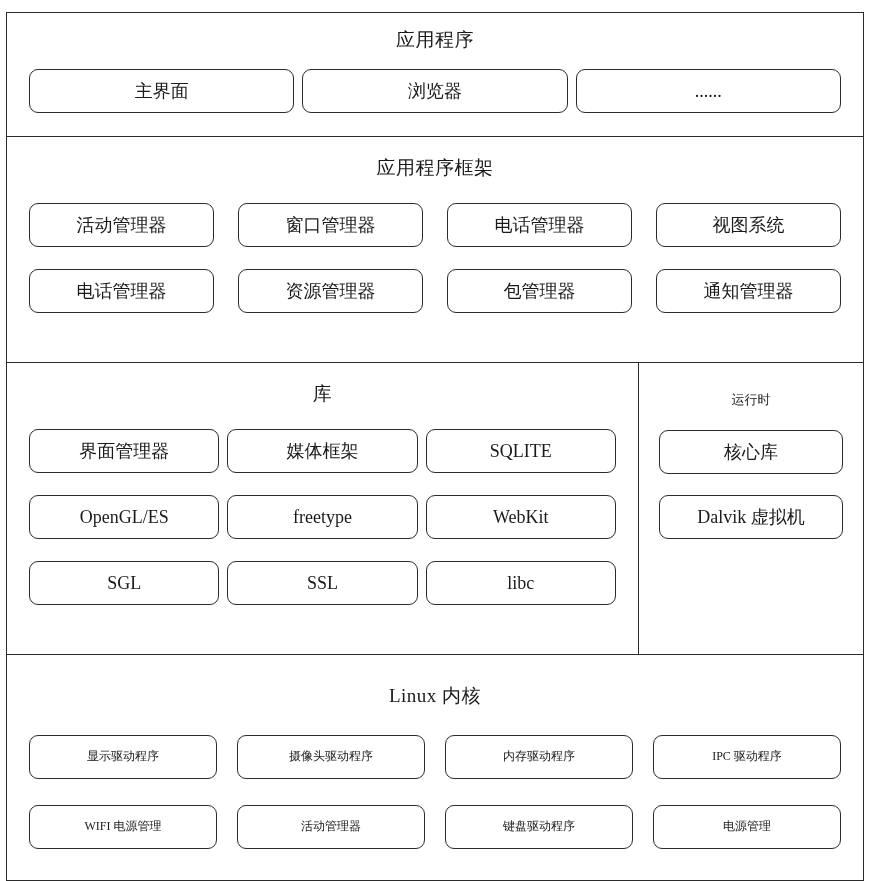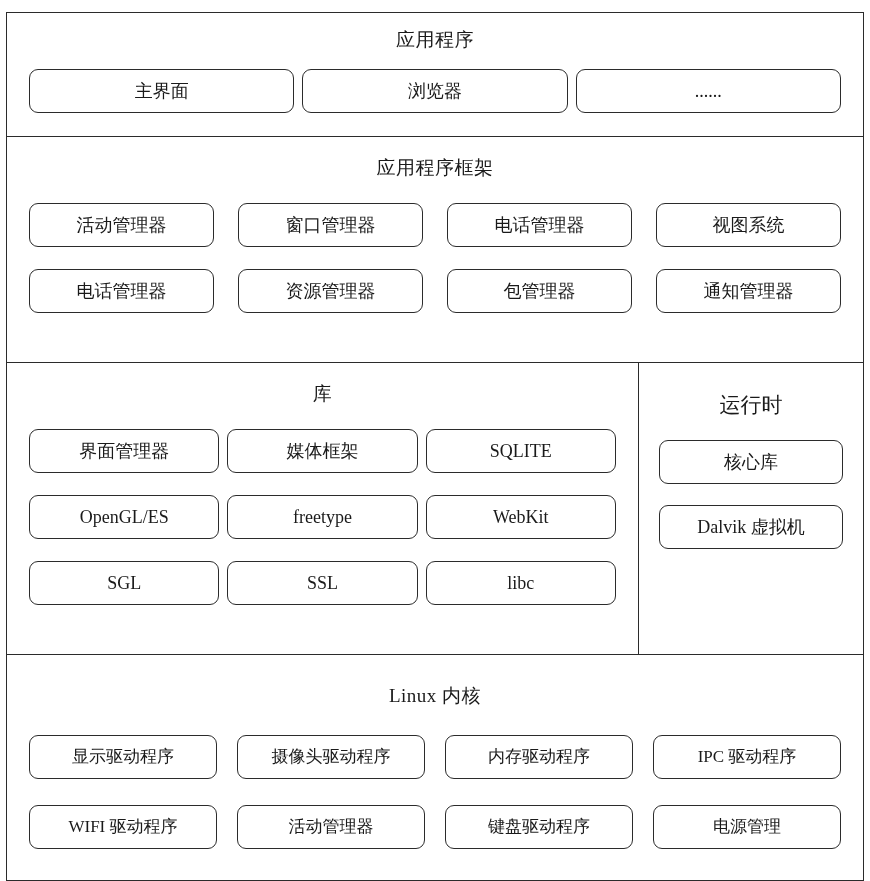--- a/index.html
+++ b/index.html
@@ -100,39 +100,39 @@
     gap: 8px;
   }
   .libs-col .box { flex: 1 1 0; }
   .runtime-col {
     flex: 1 1 auto;
     box-sizing: border-box;
     padding-top: 28px;
   }
   .runtime-col .runtime-title {
     text-align: center;
-    font-size: 21px;
+    font-size: 13px;
   }
   .runtime-col .rt-box-wrap {
     padding: 0 20px;
     margin-top: 21px;
   }
   .runtime-col .box { width: 100%; }
 
   
   .layer-kernel {
     height: 226px;
     padding-top: 28px;
   }
   .layer-kernel .row {
     margin-top: 26px;
     padding: 0 22px;
     gap: 20px;
   }
-  .layer-kernel .box { flex: 1 1 0; font-size: 17px; text-align: center; }
+  .layer-kernel .box { flex: 1 1 0; font-size: 12px; text-align: center; }
 </style>
 </head>
 <body>
 
 <div id="diagram">
   <div class="outer">
 
     <div class="layer layer-apps">
       <div class="layer-title">应用程序</div>
       <div class="row">
@@ -190,21 +190,21 @@
 
     <div class="layer layer-kernel">
       <div class="layer-title">Linux 内核</div>
       <div class="row">
         <div class="box">显示驱动程序</div>
         <div class="box">摄像头驱动程序</div>
         <div class="box">内存驱动程序</div>
         <div class="box">IPC 驱动程序</div>
       </div>
       <div class="row">
-        <div class="box">WIFI 驱动程序</div>
+        <div class="box">WIFI 电源管理</div>
         <div class="box">活动管理器</div>
         <div class="box">键盘驱动程序</div>
         <div class="box">电源管理</div>
       </div>
     </div>
 
   </div>
 </div>
 
 </body></html>

